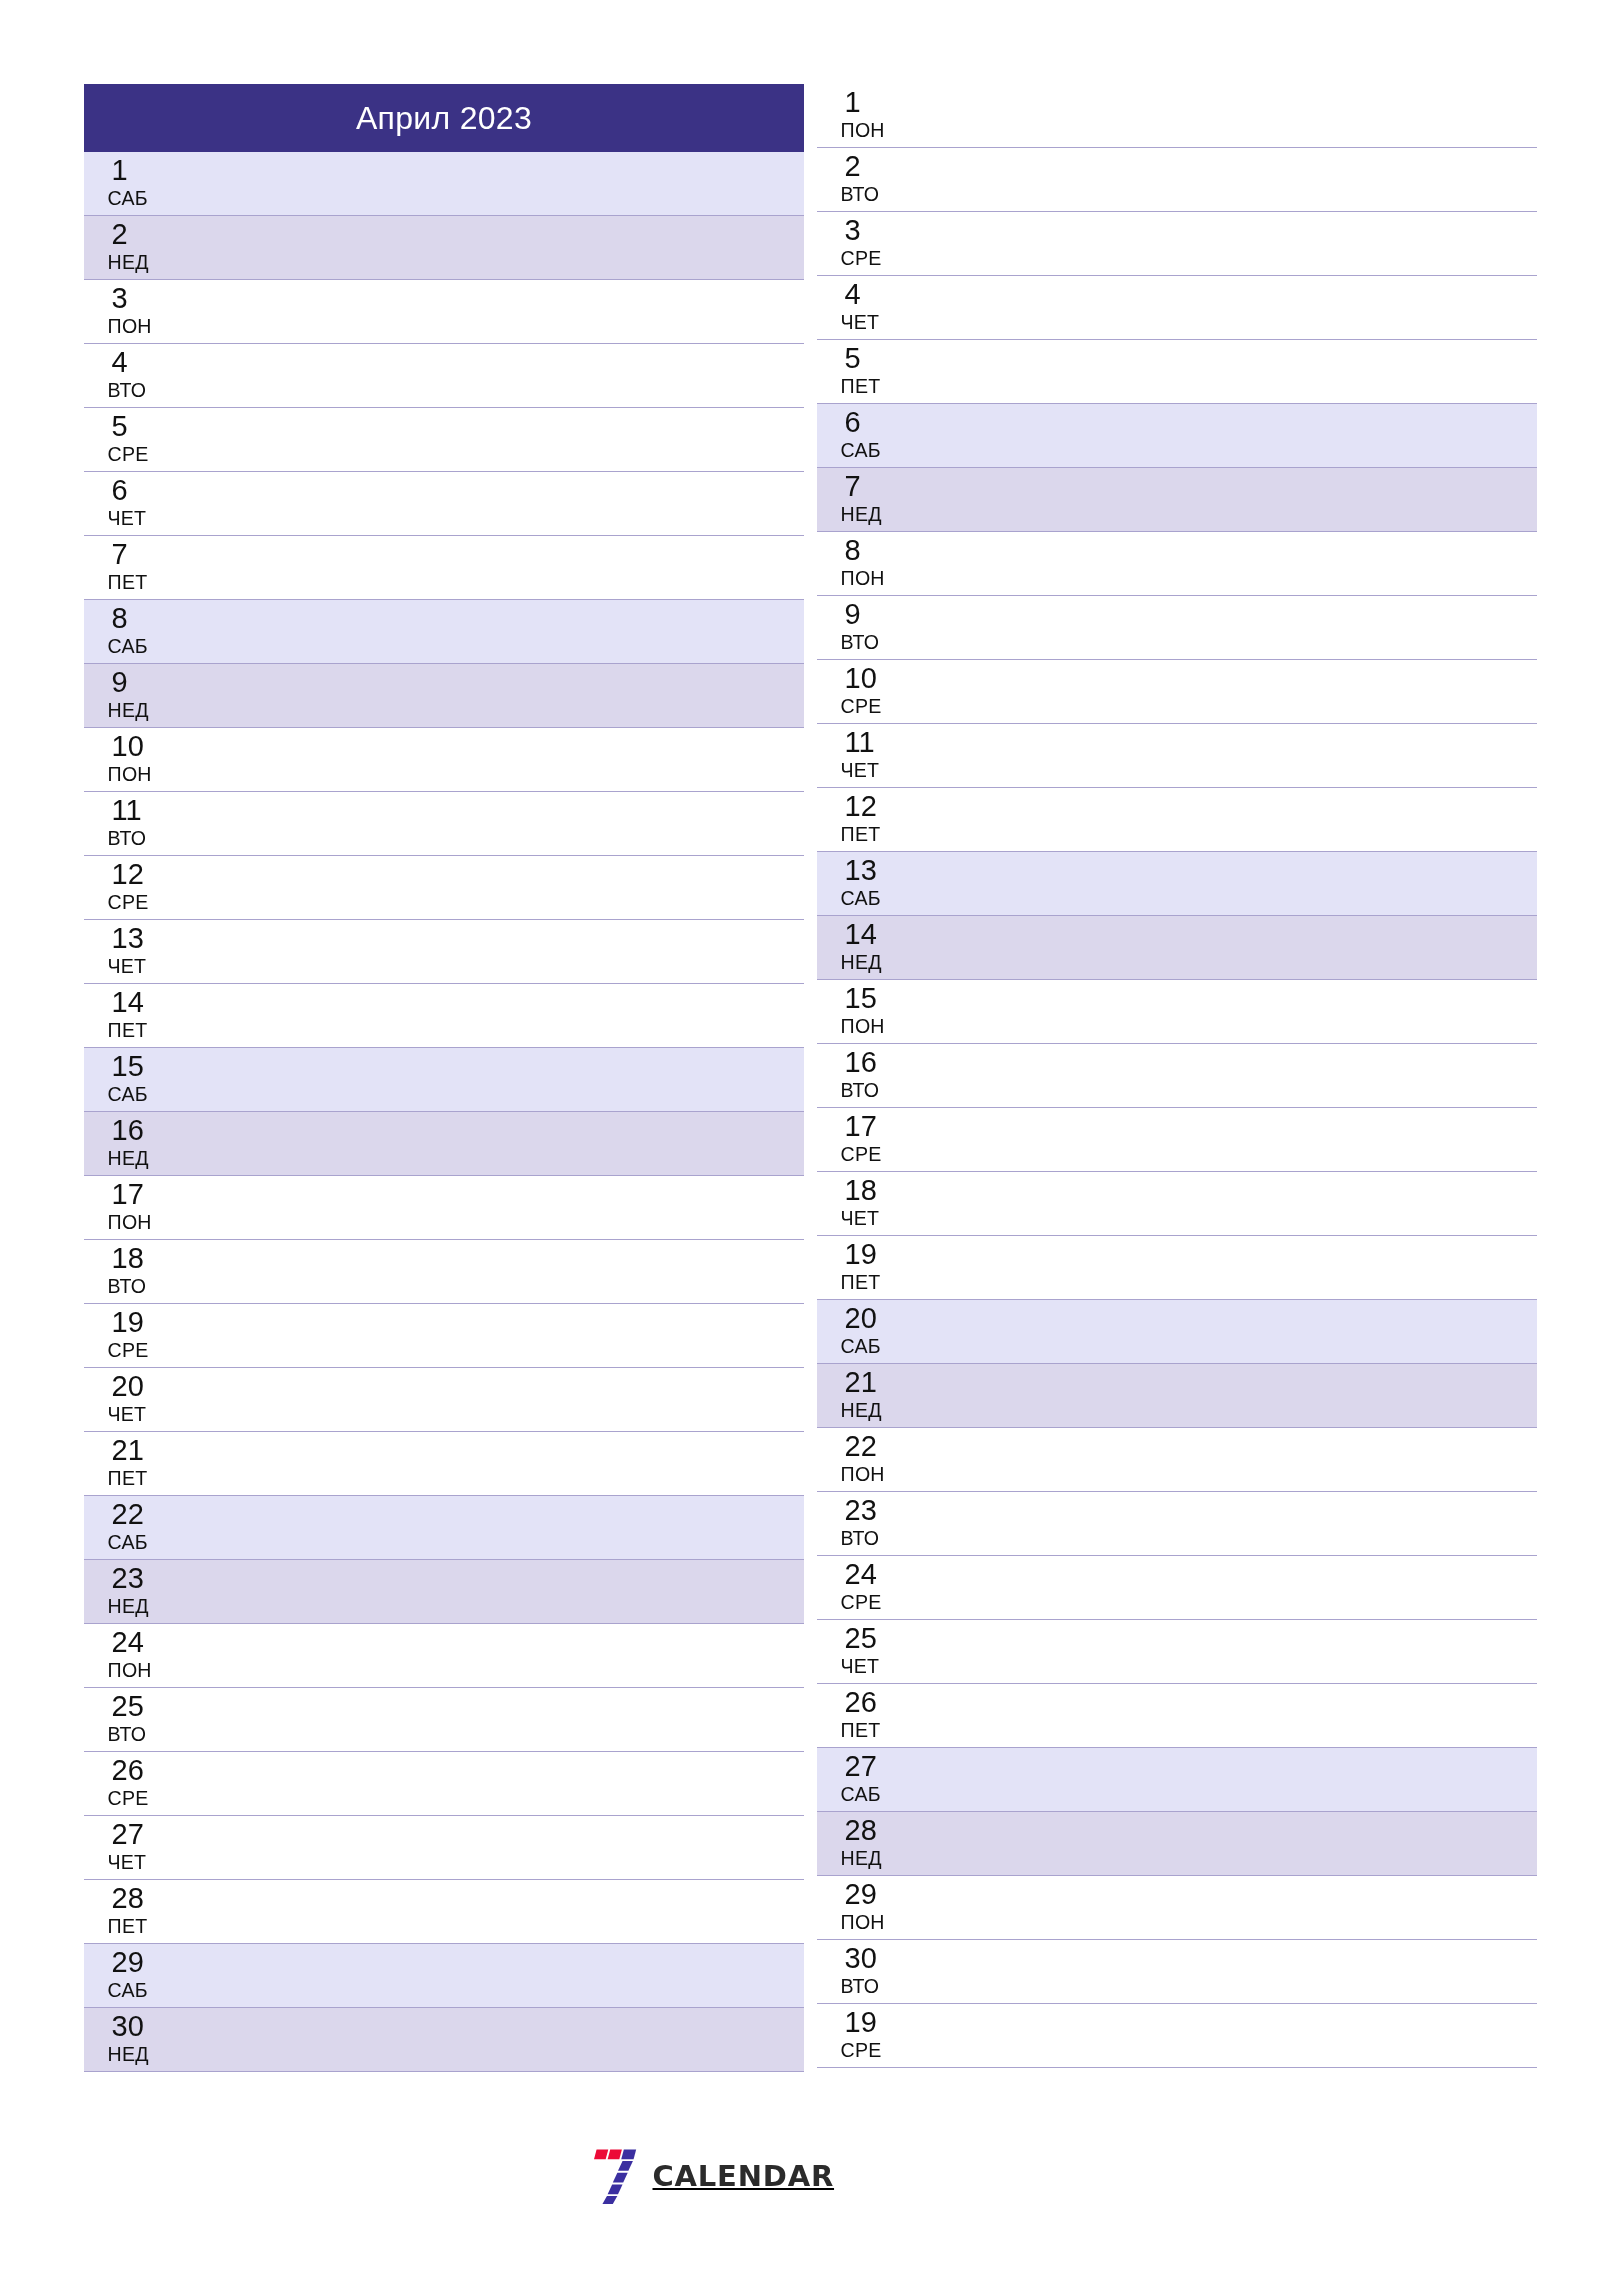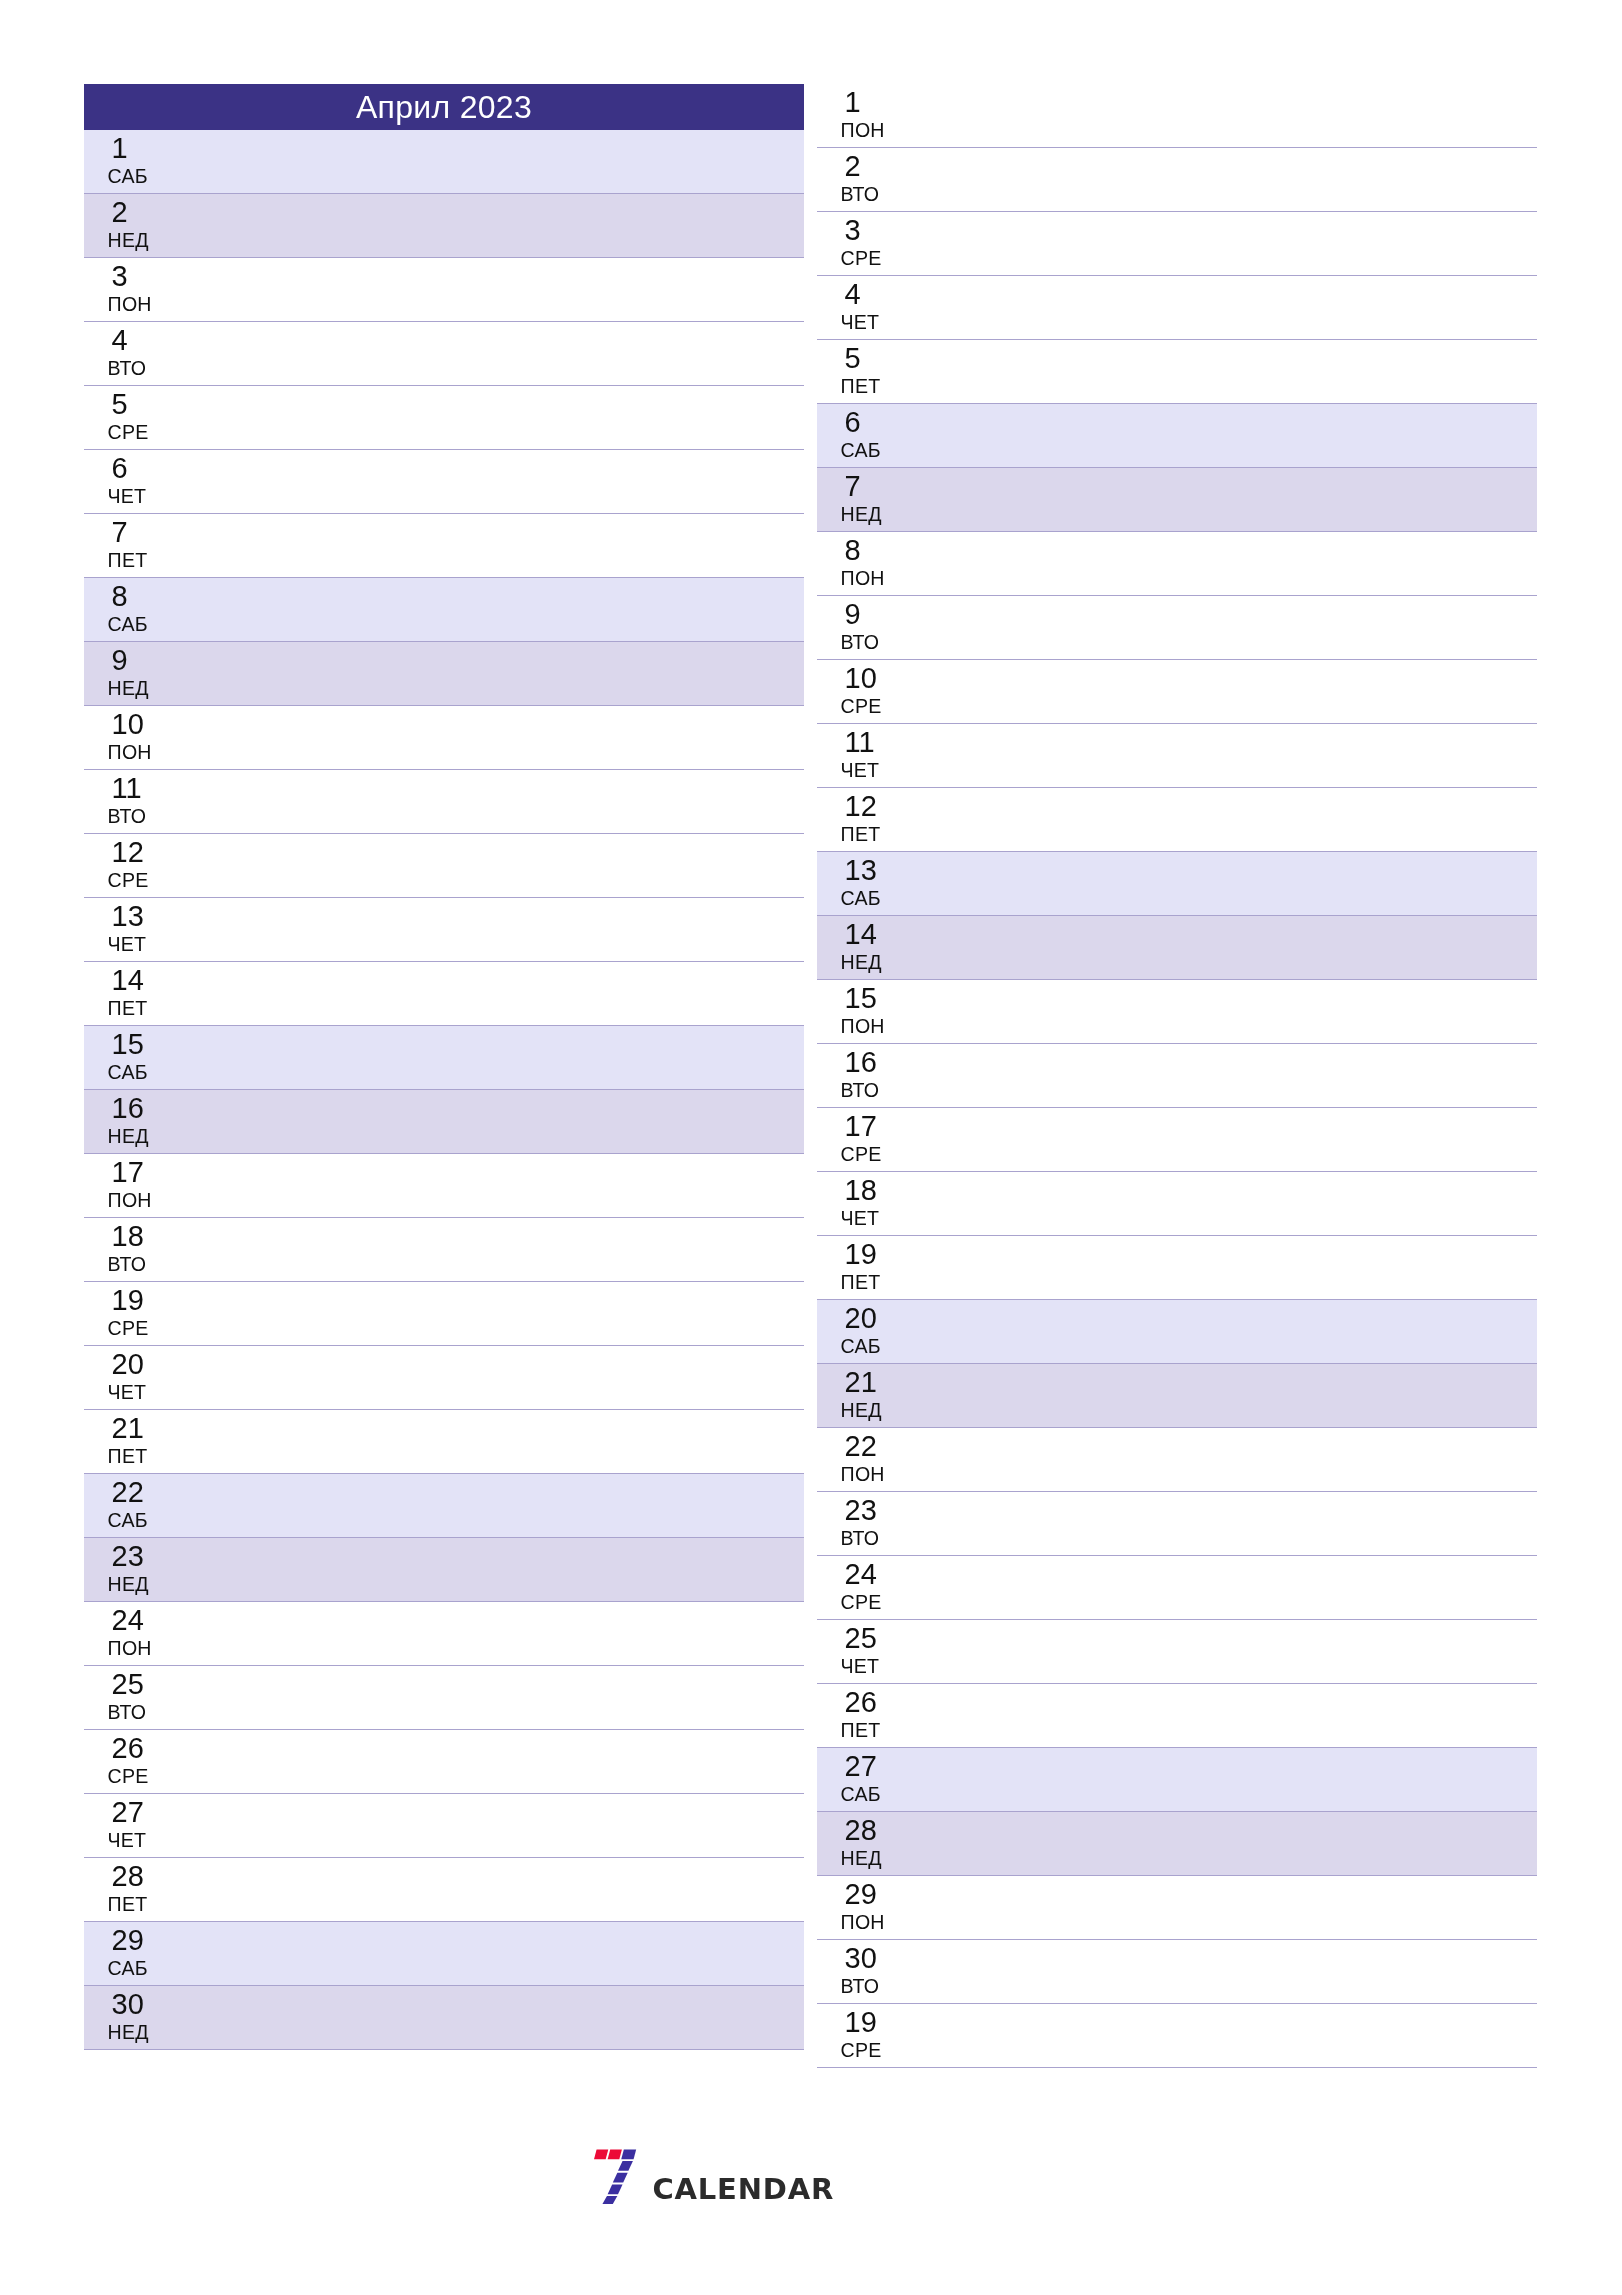--- a/index.html
+++ b/index.html
@@ -33,21 +33,21 @@
     gap: 13px;
     align-items: flex-start;
   }
 
   .month-panel {
     width: 720px;
     position: relative;
   }
 
   .month-header {
-    height: 46px;
+    height: 68px;
     background: #3b3285;
     display: flex;
     align-items: center;
     justify-content: center;
     box-sizing: border-box;
   }
 
   .month-title {
     color: #ffffff;
     font-size: 32px;
@@ -97,22 +97,23 @@
     font-weight: 400;
     letter-spacing: 0.2px;
   }
 
   
   .brand {
     position: absolute;
     left: 594px;
     top: 2148px;
     display: flex;
-    align-items: flex-end;
+    align-items: center;
     gap: 10.5px;
+    text-decoration: underline;
   }
 
   .brand-mark {
     width: 48px;
     height: 56px;
     position: relative;
     display: block;
   }
 
   .brand-word {

